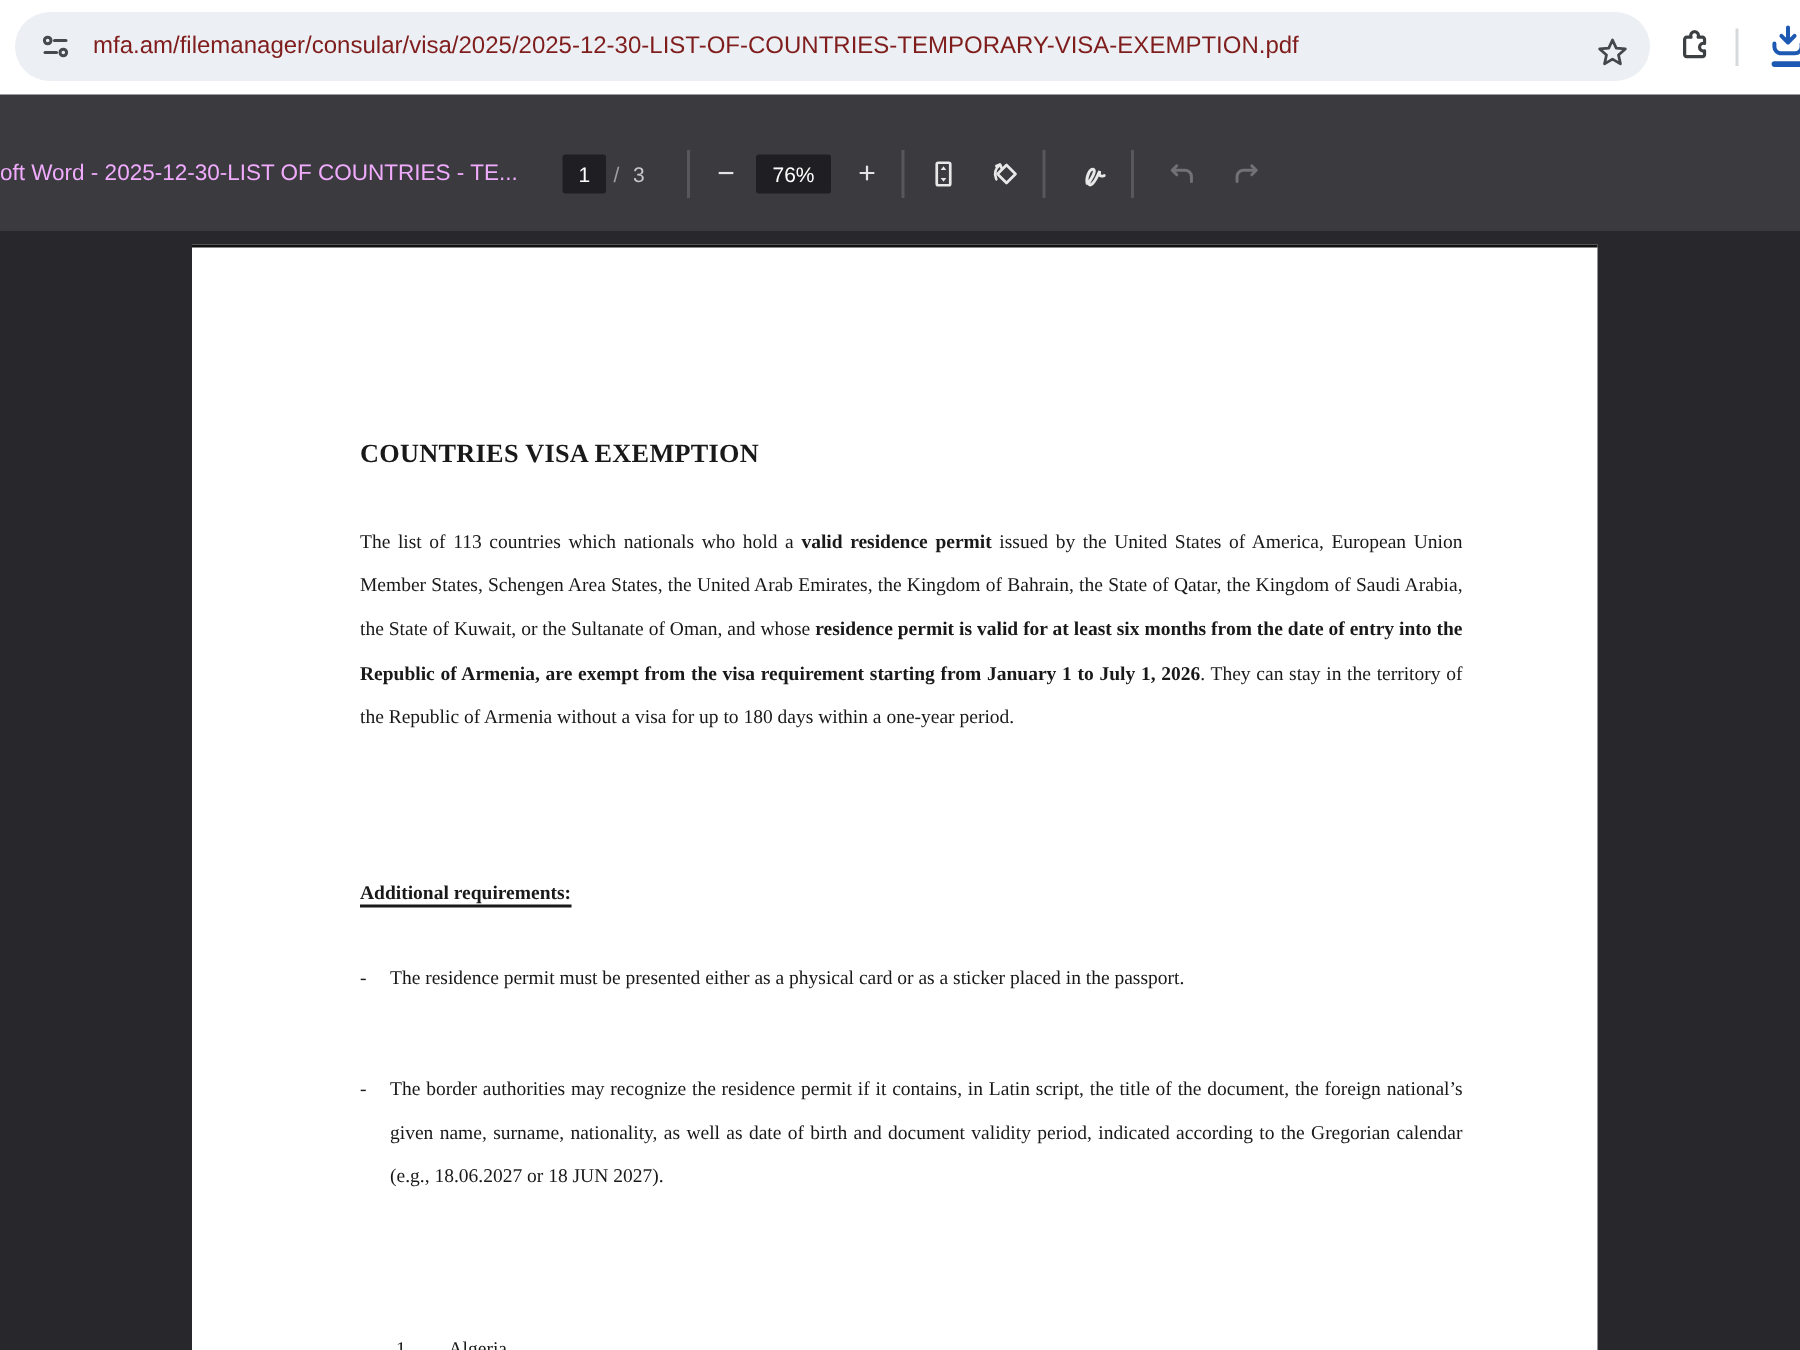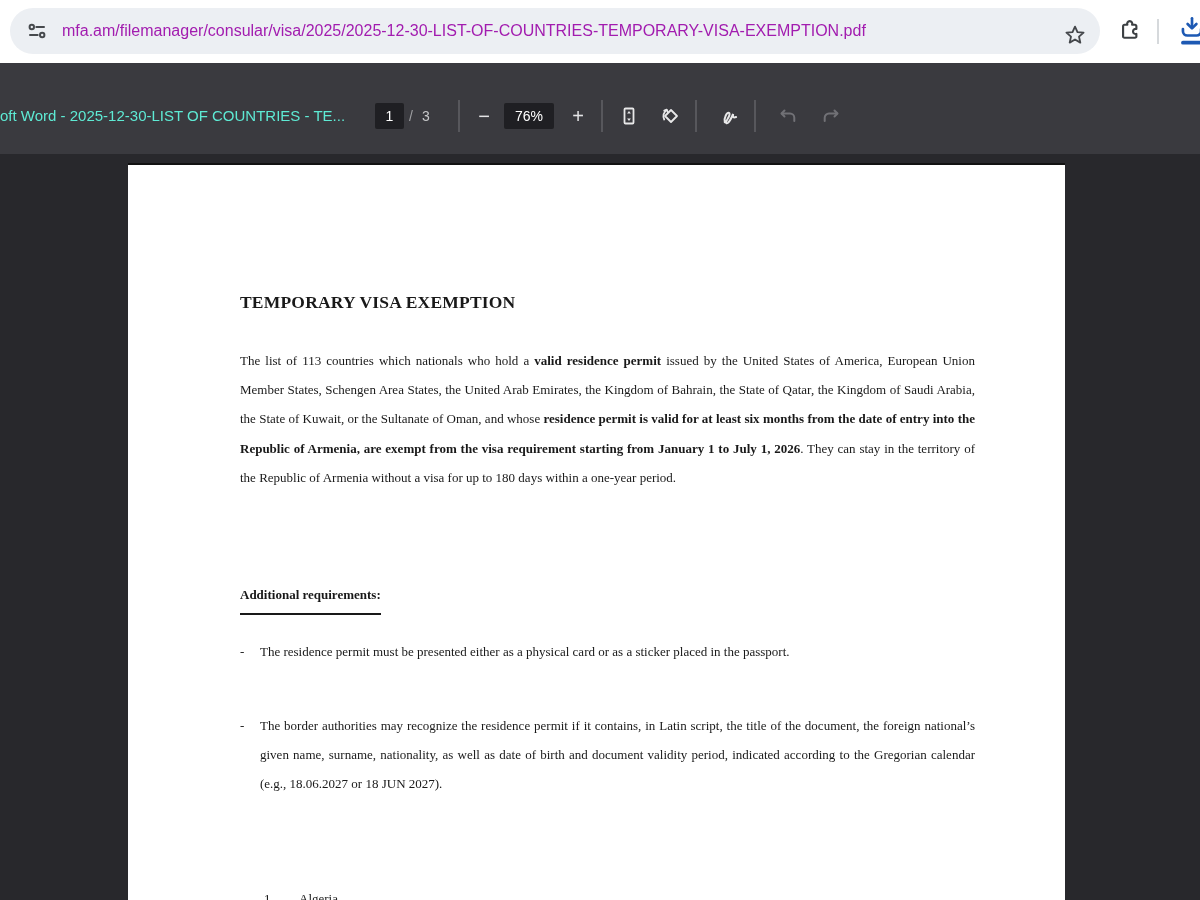--- a/index.html
+++ b/index.html
@@ -3,30 +3,30 @@
 <meta charset="utf-8">
 <style>
   html,body{margin:0;padding:0;width:1200px;height:900px;overflow:hidden;
             font-family:"Liberation Sans", sans-serif;background:#fff;}
   .abs{position:absolute;}
 
   
   #topbar{left:0;top:0;width:1200px;height:63px;background:#ffffff;}
   #omnibox{left:10px;top:8px;width:1090px;height:46px;background:#eceff3;border-radius:23px;}
   #tune-icon{left:15px;top:11px;width:24px;height:24px;color:#46494d;}
-  #url-text{left:52px;top:0;height:46px;line-height:46px;font-size:16px;color:#a21caf;
+  #url-text{left:52px;top:0;height:46px;line-height:46px;font-size:16px;color:#7f1d1d;
             white-space:nowrap;max-width:980px;overflow:hidden;}
   #star-icon{left:1052px;top:14px;width:26px;height:26px;color:#44474b;}
   #ext-icon{left:1116px;top:15px;width:27px;height:27px;color:#3c4043;}
   #top-sep{left:1157px;top:19px;width:2px;height:25px;background:#d6d9dc;}
   #dl-icon{left:1176px;top:13px;width:32px;height:36px;color:#1d59b3;}
 
   
   #pdftoolbar{left:0;top:63px;width:1200px;height:91px;background:#3a3a3f;}
-  #doc-title{left:0;top:39px;height:28px;line-height:28px;font-size:15px;color:#5eead4;
+  #doc-title{left:0;top:39px;height:28px;line-height:28px;font-size:15px;color:#f0abfc;
              white-space:nowrap;width:358px;overflow:hidden;}
   .darkbox{background:#1f1f23;color:#ffffff;font-size:14px;text-align:center;
            line-height:26px;border-radius:2px;height:26px;top:40px;}
   #page-box{left:375px;width:29px;}
   #page-div{left:409px;top:40px;height:26px;line-height:26px;font-size:14px;color:#9fa0a3;}
   #page-total{left:422px;top:40px;height:26px;line-height:26px;font-size:14px;color:#c7c8ca;}
   .tsep{width:2px;height:32px;background:#57575c;top:37px;}
   #tsep1{left:458px;} #tsep2{left:601px;} #tsep3{left:695px;} #tsep4{left:754px;}
   .tbtn{top:39px;width:26px;height:28px;line-height:28px;text-align:center;color:#e4e4e6;
         font-size:20px;background:none;border:none;padding:0;cursor:pointer;}
@@ -39,21 +39,21 @@
   
   #viewer{left:0;top:154px;width:1200px;height:746px;background:#28282c;}
   #pdf-page{left:128px;top:9px;width:937px;height:737px;background:#ffffff;
             border-top:2px solid #121212;overflow:hidden;
             font-family:"Liberation Serif", serif;color:#191919;}
   .doc{position:absolute;left:112px;width:735px;font-size:13px;line-height:29.2px;}
   #doc-heading{top:123px;font-weight:bold;font-size:17.5px;letter-spacing:.2px;}
   #doc-intro{top:181px;text-align:justify;}
   .b{font-weight:bold;}
   #req-heading{top:415px;font-weight:bold;}
-  #req-heading span{border-bottom:2px solid #191919;padding-bottom:11px;}
+  #req-heading span{border-bottom:2px solid #191919;padding-bottom:1px;}
   .bullet{display:flex;text-align:justify;}
   #bullet-0{top:472px;} #bullet-1{top:546px;}
   .bullet .marker{width:20px;flex:none;}
   .bullet .btext{flex:1;}
   #country-row-0{top:719px;padding-left:24px;}
   .country-num{display:inline-block;width:35px;}
 </style>
 </head>
 <body>
 
@@ -113,21 +113,21 @@
   </svg>
   <svg id="redo-icon" class="abs ticon" viewBox="0 0 24 24" fill="none" stroke="currentColor" stroke-width="2" stroke-linecap="round" stroke-linejoin="round">
     <path d="M15.5 6.5 L18.5 9.5 L15.5 12.5"></path>
     <path d="M18.1 9.5 H10 a4.3 4.3 0 0 0 -4.3 4.3 V17"></path>
   </svg>
 </div>
 
 <div id="viewer" class="abs">
   <div id="pdf-page" class="abs">
 
-    <div id="doc-heading" class="doc">TEMPORARY VISA EXEMPTION</div>
+    <div id="doc-heading" class="doc">COUNTRIES VISA EXEMPTION</div>
 
     <div id="doc-intro" class="doc"><span>The list of 113 countries which nationals who hold a </span><span class="b">valid residence permit</span><span> issued by the United States of America, European Union Member States, Schengen Area States, the United Arab Emirates, the Kingdom of Bahrain, the State of Qatar, the Kingdom of Saudi Arabia, the State of Kuwait, or the Sultanate of Oman, and whose </span><span class="b">residence permit is valid for at least six months from the date of entry into the Republic of Armenia, are exempt from the visa requirement starting from January 1 to July 1, 2026</span><span>. They can stay in the territory of the Republic of Armenia without a visa for up to 180 days within a one-year period.</span></div>
 
     <div id="req-heading" class="doc">
       <span>Additional requirements:</span>
     </div>
 
     <div id="bullet-0" class="doc bullet">
       <span class="marker">-</span>
       <span class="btext">The residence permit must be presented either as a physical card or as a sticker placed in the passport.</span>

